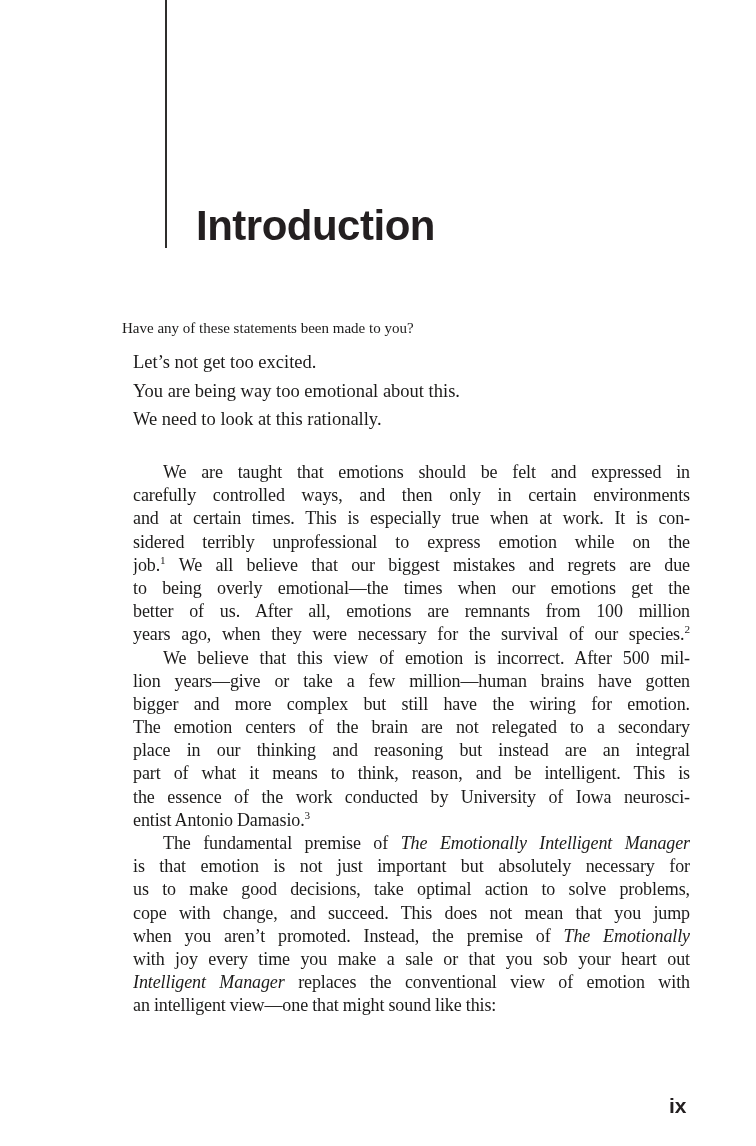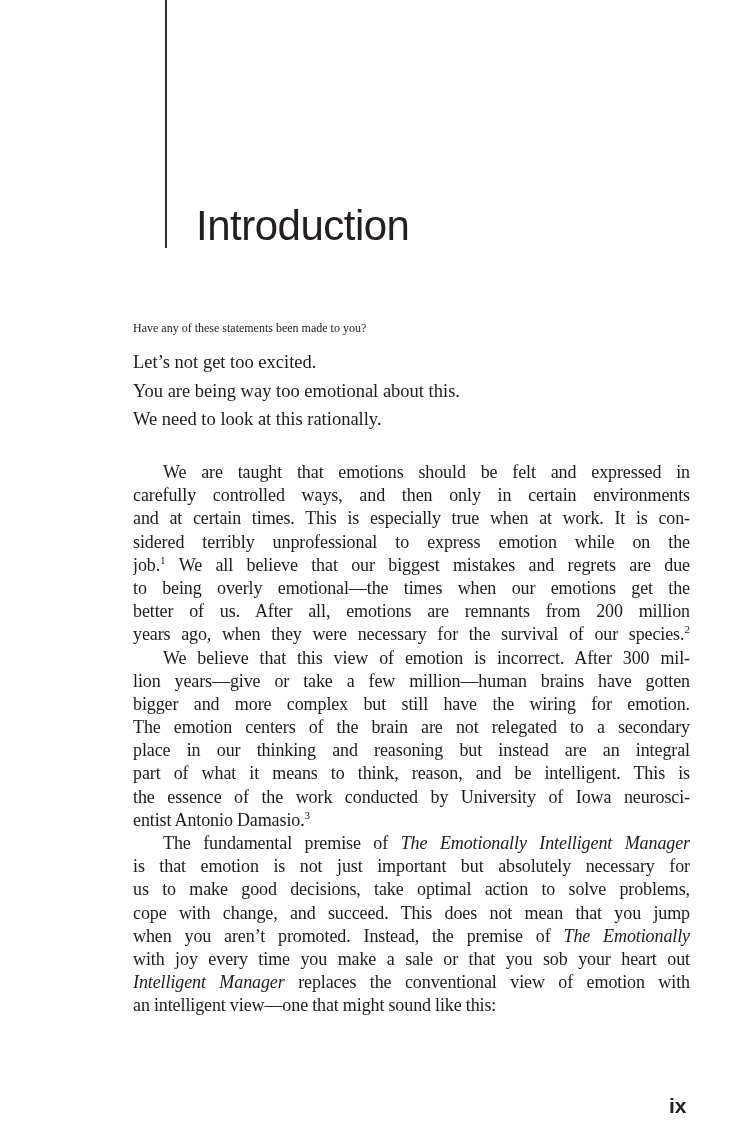--- a/index.html
+++ b/index.html
@@ -12,27 +12,27 @@
     overflow:hidden;
   }
   .chapter-rule{
     position:absolute;left:165px;top:0;
     width:2px;height:248px;
     background:var(--rule,#2f2e2c);
   }
   .chapter-title{
     position:absolute;left:196px;top:204px;margin:0;
     font-family:"Liberation Sans","DejaVu Sans",sans-serif;
-    font-weight:400;font-size:42px;line-height:44px;
+    font-weight:700;font-size:42px;line-height:44px;
     letter-spacing:-0.5px;
     color:var(--heading,#231f20);
   }
   .question{
-    position:absolute;left:133px;top:317px;width:557px;
-    font-size:12px;line-height:23px;
+    position:absolute;left:122px;top:317px;width:557px;
+    font-size:15px;line-height:23px;
   }
   .statements{
     position:absolute;left:133px;top:348px;width:557px;
     font-size:18.5px;
   }
   .statement{line-height:28.6px;}
   .paragraphs{
     position:absolute;left:133px;top:461px;width:557px;
     font-size:18px;letter-spacing:-0.1px;word-spacing:-0.3px;
   }
@@ -64,23 +64,23 @@
       <div class="statement">You are being way too emotional about this.</div>
       <div class="statement">We need to look at this rationally.</div>
     </div>
   <div class="paragraphs">
       <div class="pline indent">We are taught that emotions should be felt and expressed in</div>
       <div class="pline">carefully controlled ways, and then only in certain environments</div>
       <div class="pline">and at certain times. This is especially true when at work. It is con-</div>
       <div class="pline">sidered terribly unprofessional to express emotion while on the</div>
       <div class="pline">job.<sup>1</sup> We all believe that our biggest mistakes and regrets are due</div>
       <div class="pline">to being overly emotional—the times when our emotions get the</div>
-      <div class="pline">better of us. After all, emotions are remnants from 200 million</div>
+      <div class="pline">better of us. After all, emotions are remnants from 100 million</div>
       <div class="pline">years ago, when they were necessary for the survival of our species.<sup>2</sup></div>
-      <div class="pline indent">We believe that this view of emotion is incorrect. After 300 mil-</div>
+      <div class="pline indent">We believe that this view of emotion is incorrect. After 500 mil-</div>
       <div class="pline">lion years—give or take a few million—human brains have gotten</div>
       <div class="pline">bigger and more complex but still have the wiring for emotion.</div>
       <div class="pline">The emotion centers of the brain are not relegated to a secondary</div>
       <div class="pline">place in our thinking and reasoning but instead are an integral</div>
       <div class="pline">part of what it means to think, reason, and be intelligent. This is</div>
       <div class="pline">the essence of the work conducted by University of Iowa neurosci-</div>
       <div class="pline noju">entist Antonio Damasio.<sup>3</sup></div>
       <div class="pline indent">The fundamental premise of <i>The Emotionally Intelligent Manager</i></div>
       <div class="pline">is that emotion is not just important but absolutely necessary for</div>
       <div class="pline">us to make good decisions, take optimal action to solve problems,</div>

